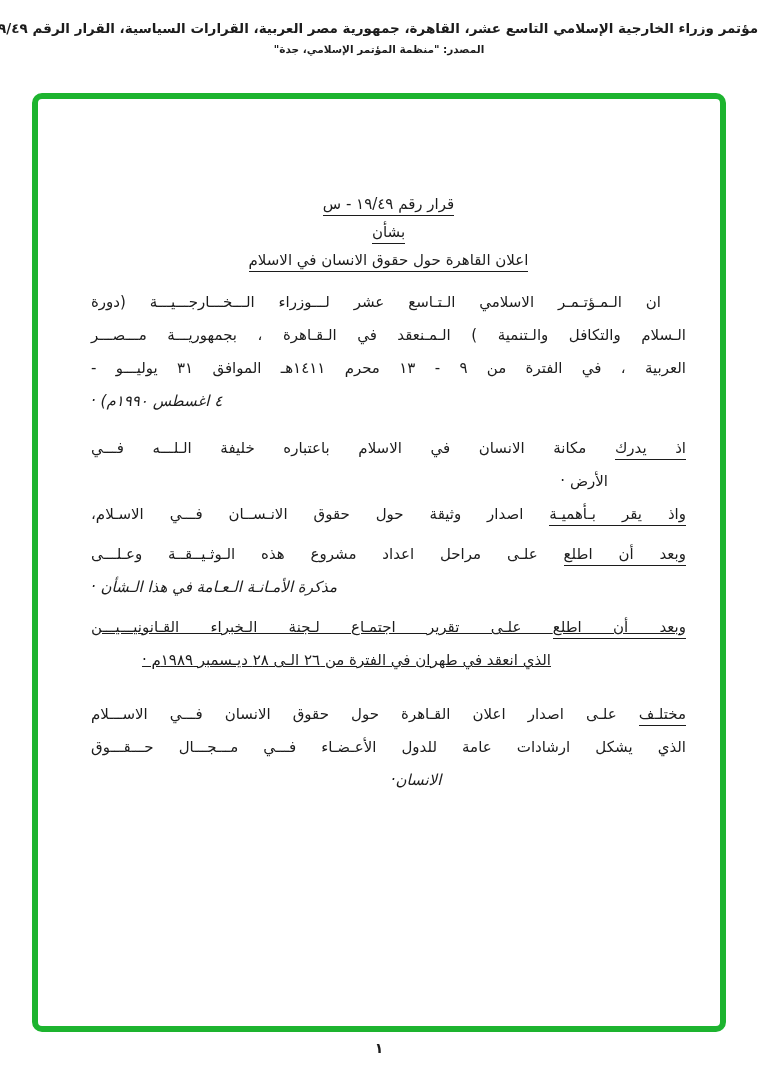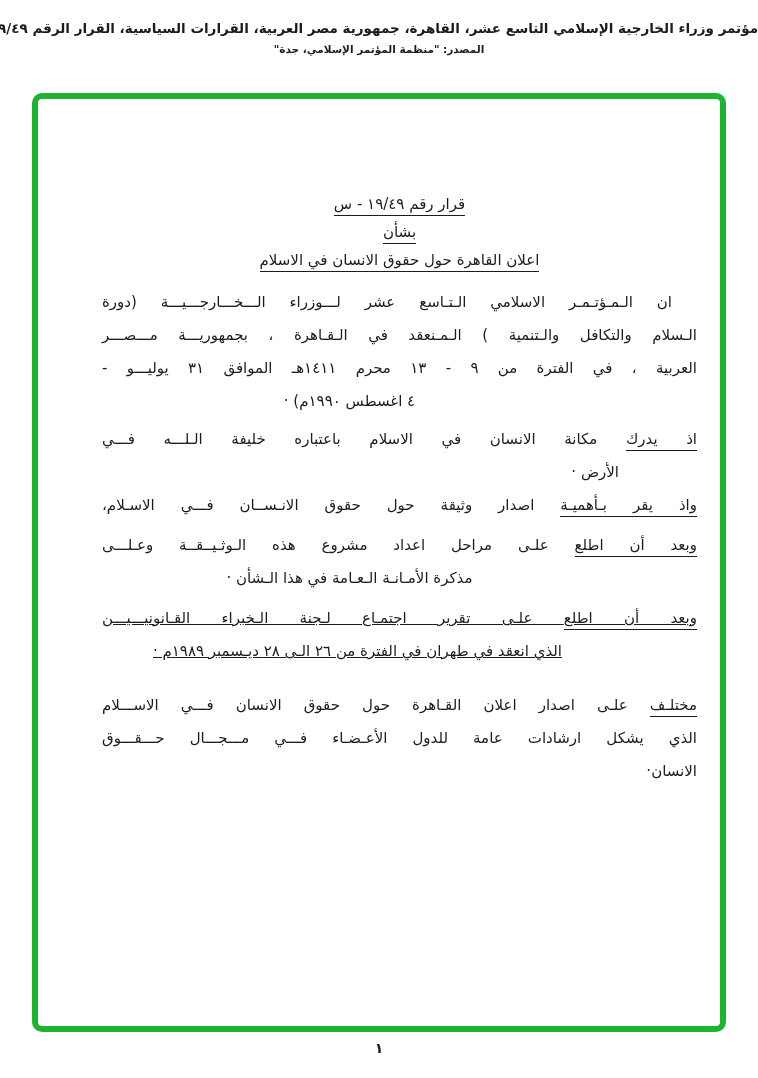--- a/index.html
+++ b/index.html
@@ -29,39 +29,39 @@
     position:absolute;
     left:32px;top:93px;width:694px;height:939px;
     box-sizing:border-box;
     border:6px solid #1db42f;
     border-radius:10px;
     background:transparent;
   }
   
   .content{
     position:absolute;
-    left:102px;top:190px;width:595px;
+    left:91px;top:190px;width:595px;
     font-size:15px;
   }
   .title-block{text-align:center;}
   .title-line{line-height:28px;}
   .para{margin:0;}
   .para-0{margin-top:12px;}
-  .para-1{margin-top:5px;}
+  .para-1{margin-top:14px;}
   .para-2{margin-top:0;}
   .para-3{margin-top:7px;}
   .para-4{margin-top:7px;text-decoration:underline;}
   .para-5{margin-top:21px;}
   .line{line-height:33px;}
   .line.full{text-align:justify;text-align-last:justify;}
   .line.first{text-align:justify;text-align-last:justify;text-indent:25px;}
-  .line.end{text-align:center;padding-right:100px;}
+  .line.end{text-align:left;padding-right:100px;font-style:italic;}
   .line.end-sm{text-align:right;padding-right:78px;}
   .line.end-lg{text-align:right;padding-right:135px;}
-  .line.left{text-align:right;padding-left:55px;}
+  .line.left{text-align:center;padding-left:55px;font-style:italic;}
   .u{border-bottom:1.5px solid #1c1c1c;padding-bottom:2px;}
   
   .pageno{
     position:absolute;left:0;right:0;top:1040px;
     text-align:center;font-size:14px;font-weight:bold;
   }
 </style>
 </head>
 <body>
 

